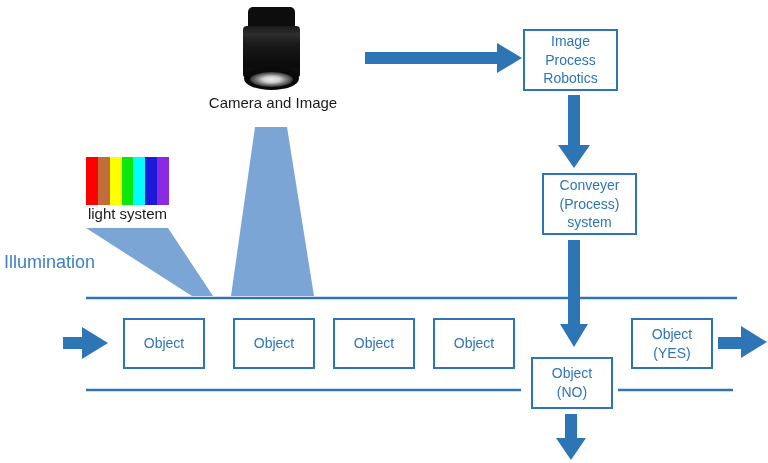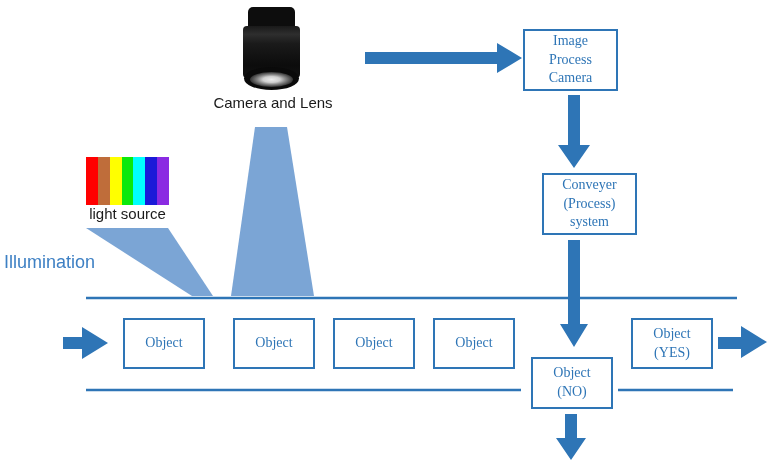--- a/index.html
+++ b/index.html
@@ -8,21 +8,21 @@
     font-family:"Liberation Sans", sans-serif;
   }
   #overlay{position:absolute;left:0;top:0;width:768px;height:463px;z-index:1;}
   .beam{fill:var(--beam_blue);}
   .arrow{fill:var(--primary_blue);}
   .conv-line{stroke:var(--primary_blue);stroke-width:2.5;fill:none;}
   .flow-box{
     position:absolute;z-index:2;box-sizing:border-box;
     border:2px solid var(--primary_blue);background:#fff;color:var(--primary_blue);
     display:flex;flex-direction:column;align-items:center;justify-content:center;
-    font-size:14px;line-height:1.34;text-align:center;font-family:Liberation Serif, serif;
+    font-size:14px;line-height:1.34;text-align:center;
   }
   .box-ipl{left:523px;top:29px;width:95px;height:62px;}
   .box-conveyer{left:523px;top:173px;width:95px;height:62px;margin-left:19px;}
   .box-obj{top:318px;width:82px;height:51px;}
   .box-obj1{left:123px;} .box-obj2{left:233px;} .box-obj3{left:333px;} .box-obj4{left:433px;}
   .box-yes{left:631px;top:318px;width:82px;height:51px;}
   .box-no{left:531px;top:357px;width:82px;height:52px;}
   .caption{position:absolute;z-index:2;color:var(--label_black);font-size:15px;text-align:center;}
   .cap-camera{left:193px;top:94px;width:160px;}
   .cap-light{left:66px;top:205px;width:123px;}
@@ -70,38 +70,38 @@
     <polygon class="arrow" points="565,414 577,414 577,438 586,438 571,460 556,438 565,438"></polygon>
     <polygon class="arrow" points="718,337 741,337 741,326 767,342 741,358 741,349 718,349"></polygon>
   </svg>
 
   <div class="camera">
     <div class="cap"></div>
     <div class="barrel"></div>
     <div class="rim"></div>
     <div class="glass"></div>
   </div>
-  <div class="caption cap-camera">Camera and Lens</div>
+  <div class="caption cap-camera">Camera and Image</div>
 
   <div class="light-bar">
       <div class="stripe" style="background: rgb(255, 0, 0);"></div>
       <div class="stripe" style="background: rgb(191, 109, 58);"></div>
       <div class="stripe" style="background: rgb(255, 255, 0);"></div>
       <div class="stripe" style="background: rgb(12, 232, 12);"></div>
       <div class="stripe" style="background: rgb(0, 255, 255);"></div>
       <div class="stripe" style="background: rgb(26, 26, 216);"></div>
       <div class="stripe" style="background: rgb(138, 43, 226);"></div>
     </div>
-  <div class="caption cap-light">light source</div>
+  <div class="caption cap-light">light system</div>
   <div class="cap-illumination">Illumination</div>
 
   <div class="flow-box box-ipl">
     <div>Image</div>
     <div>Process</div>
-    <div>Camera</div>
+    <div>Robotics</div>
   </div>
   <div class="flow-box box-conveyer">
     <div>Conveyer</div>
     <div>(Process)</div>
     <div>system</div>
   </div>
 
   <div class="flow-box box-obj box-obj1">
     <div>Object</div>
   </div>

